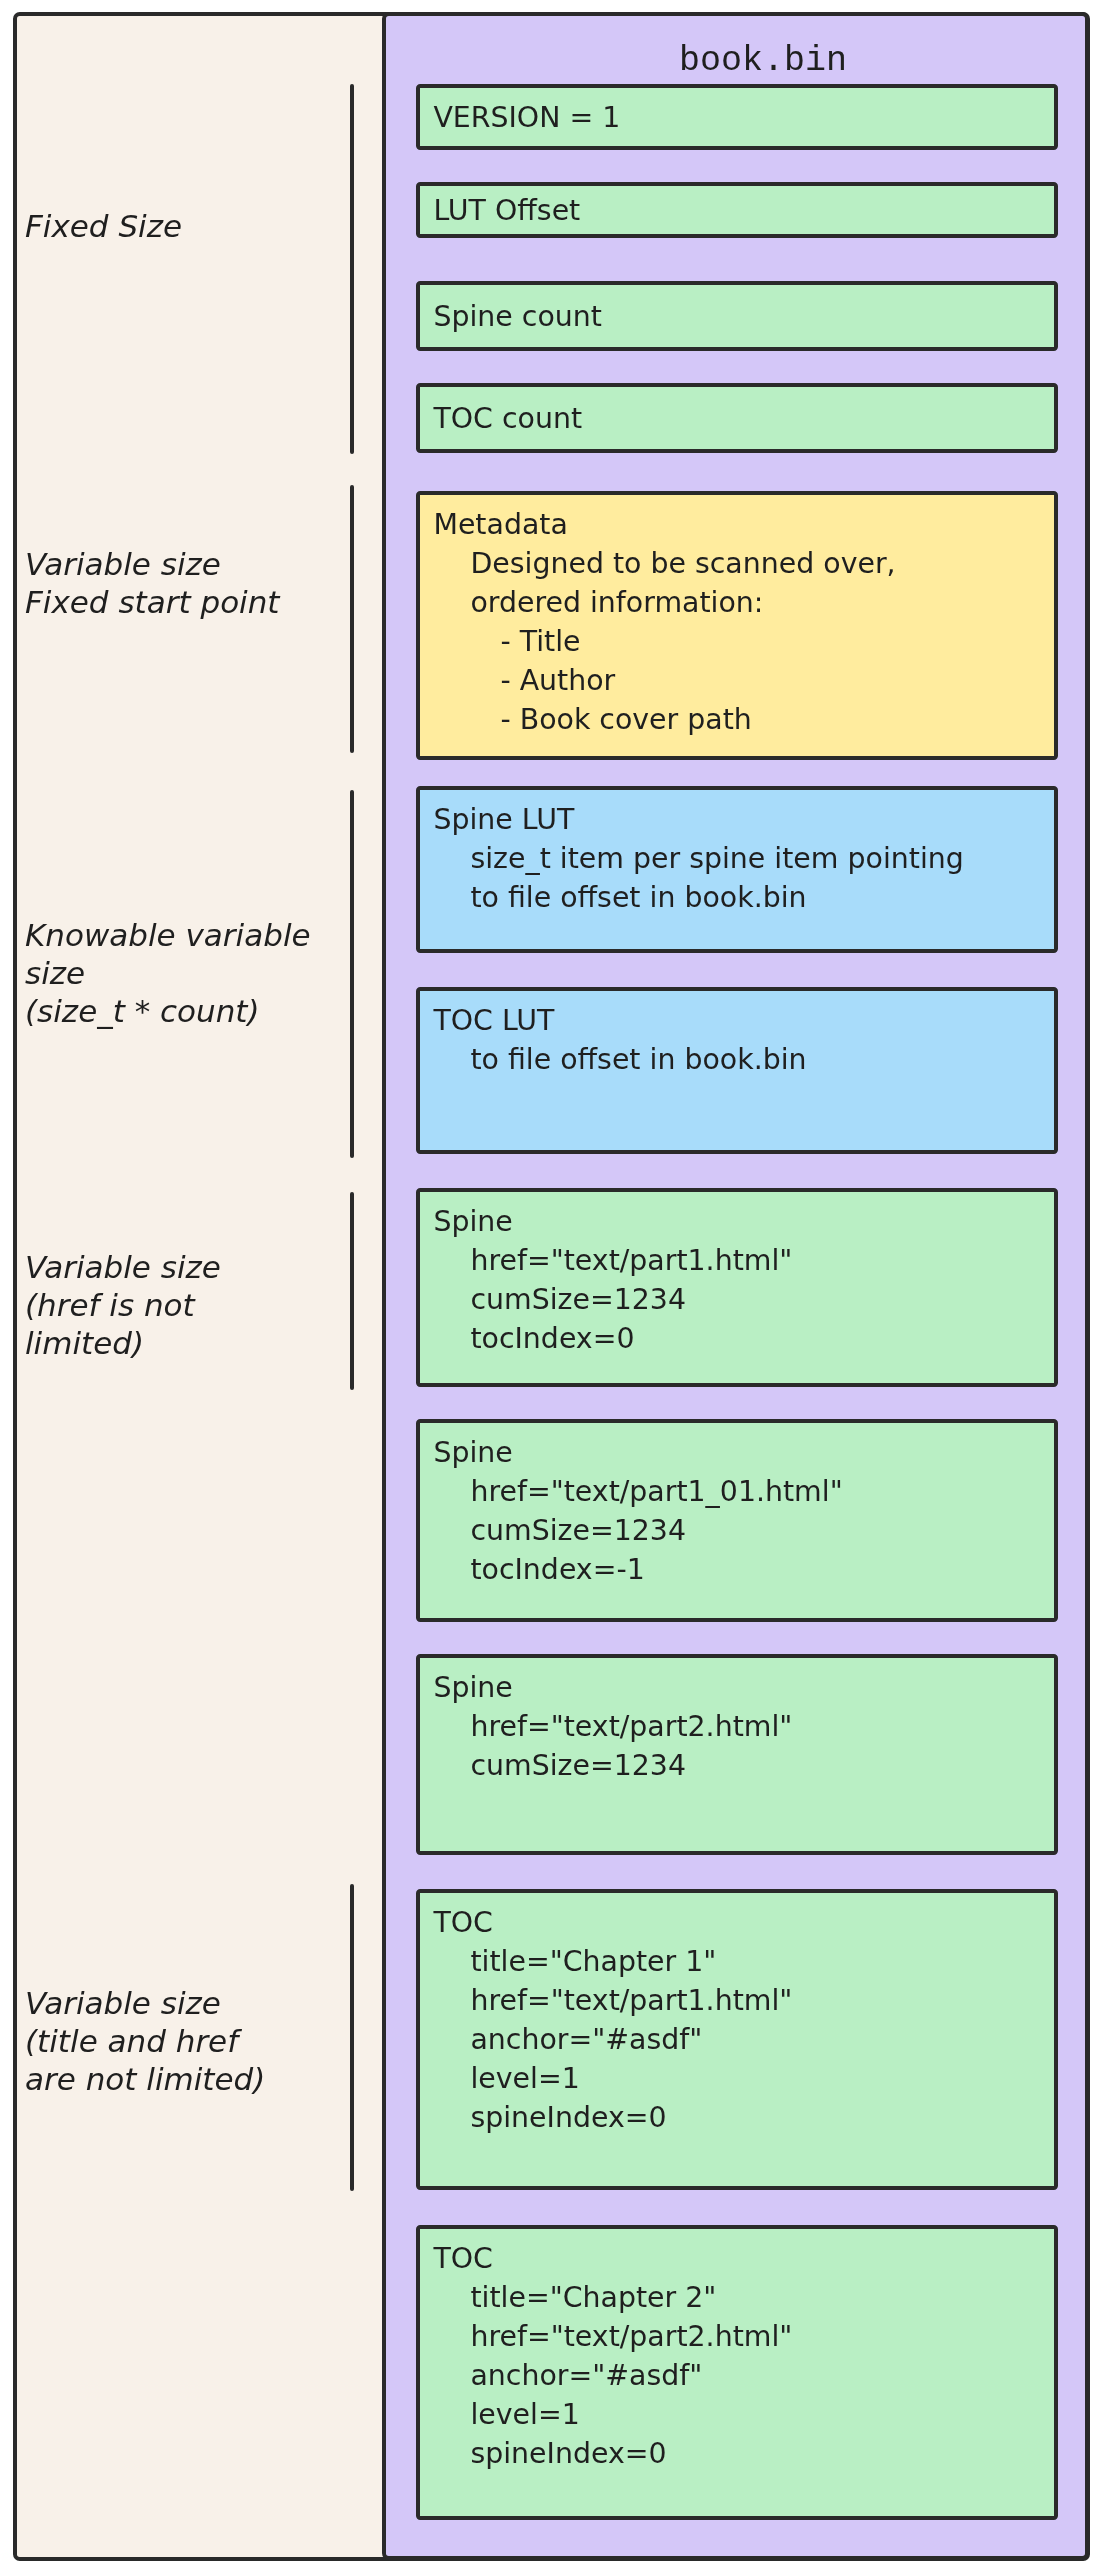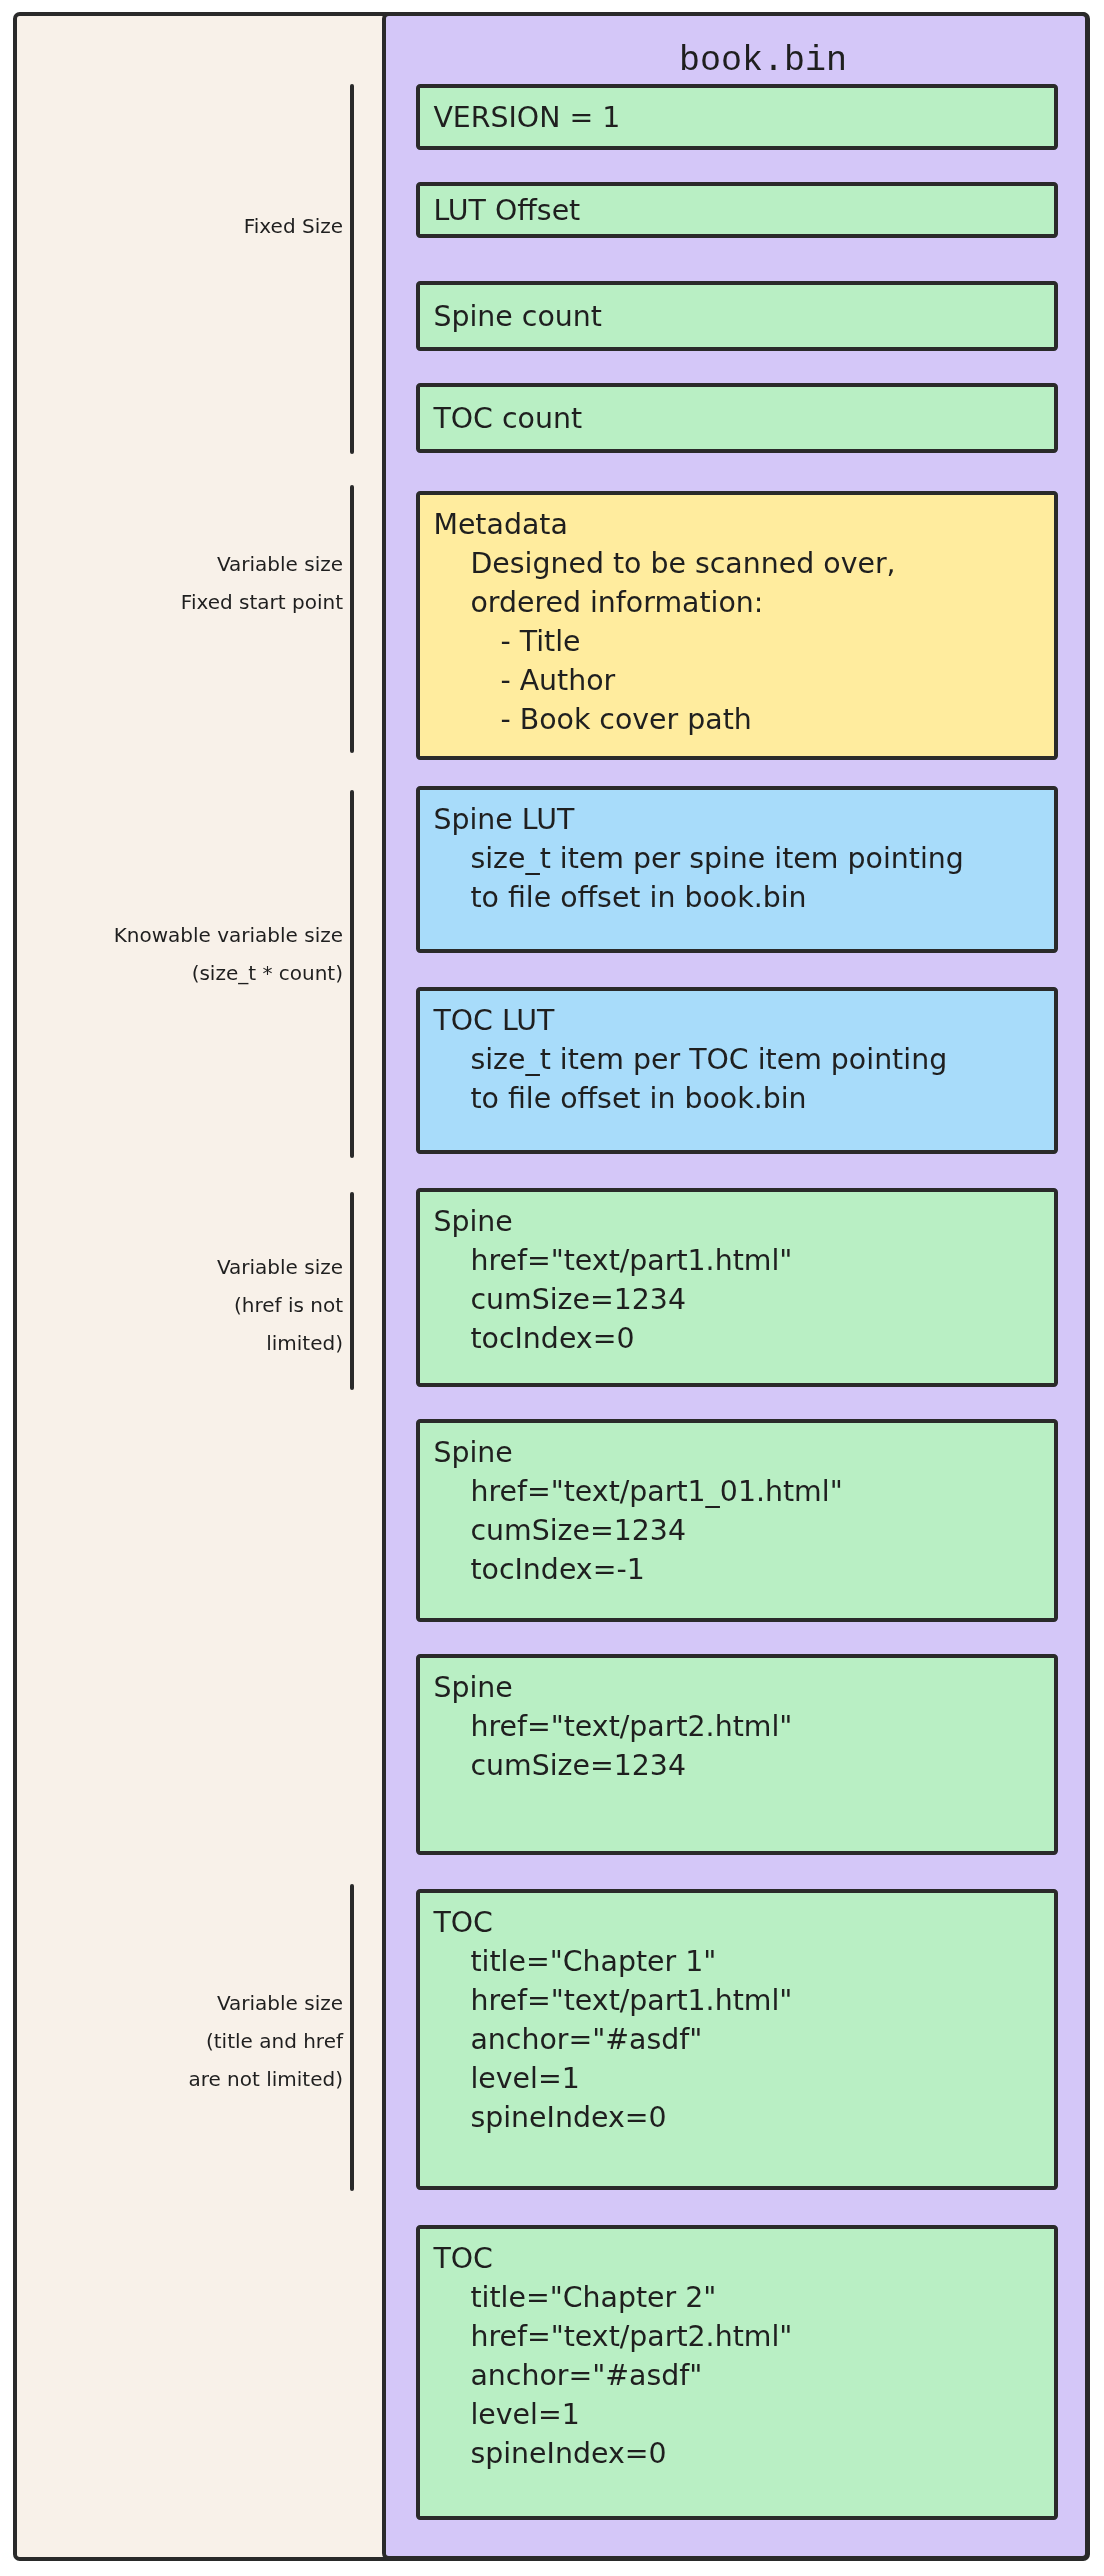--- a/index.html
+++ b/index.html
@@ -36,22 +36,22 @@
     border:4.2px solid var(--stroke);border-radius:4.2px;
     font-size:28.4px;line-height:39px;
     padding:10px 13.4px 0 13.4px;
   }
   .box.single{display:flex;align-items:center;padding-top:0;}
   .box.c-green{background:var(--green);}
   .box.c-yellow{background:var(--yellow);}
   .box.c-blue{background:var(--blue);}
   .line{white-space:pre;}
   .label{
-    position:absolute;left:25px;width:318px;text-align:right;
-    font-size:20px;line-height:38px;color:var(--text);
+    position:absolute;left:25px;width:318px;text-align:left;
+    font-size:31px;line-height:38px;color:var(--text);font-style:italic;
   }
   .bracket{
     position:absolute;left:350px;width:4.2px;background:var(--stroke);
     border-radius:2.5px;
   }
 </style>
 </head>
 <body>
 
 <div class="frame"></div>
@@ -108,21 +108,20 @@
       <div class="line" style="padding-left: 67px;">- Author</div>
       <div class="line" style="padding-left: 67px;">- Book cover path</div>
     </div>
     <div class="box c-blue" style="top: 786px; height: 167px;">
       <div class="line" style="padding-left: 0px;">Spine LUT</div>
       <div class="line" style="padding-left: 37px;">size_t item per spine item pointing</div>
       <div class="line" style="padding-left: 37px;">to file offset in book.bin</div>
     </div>
     <div class="box c-blue" style="top: 987px; height: 167px;">
       <div class="line" style="padding-left: 0px;">TOC LUT</div>
-      <div class="line" style="padding-left: 37px;">size_t item per TOC item pointing</div>
       <div class="line" style="padding-left: 37px;">to file offset in book.bin</div>
     </div>
     <div class="box c-green" style="top: 1188px; height: 199px;">
       <div class="line" style="padding-left: 0px;">Spine</div>
       <div class="line" style="padding-left: 37px;">href="text/part1.html"</div>
       <div class="line" style="padding-left: 37px;">cumSize=1234</div>
       <div class="line" style="padding-left: 37px;">tocIndex=0</div>
     </div>
     <div class="box c-green" style="top: 1419px; height: 203px;">
       <div class="line" style="padding-left: 0px;">Spine</div>

